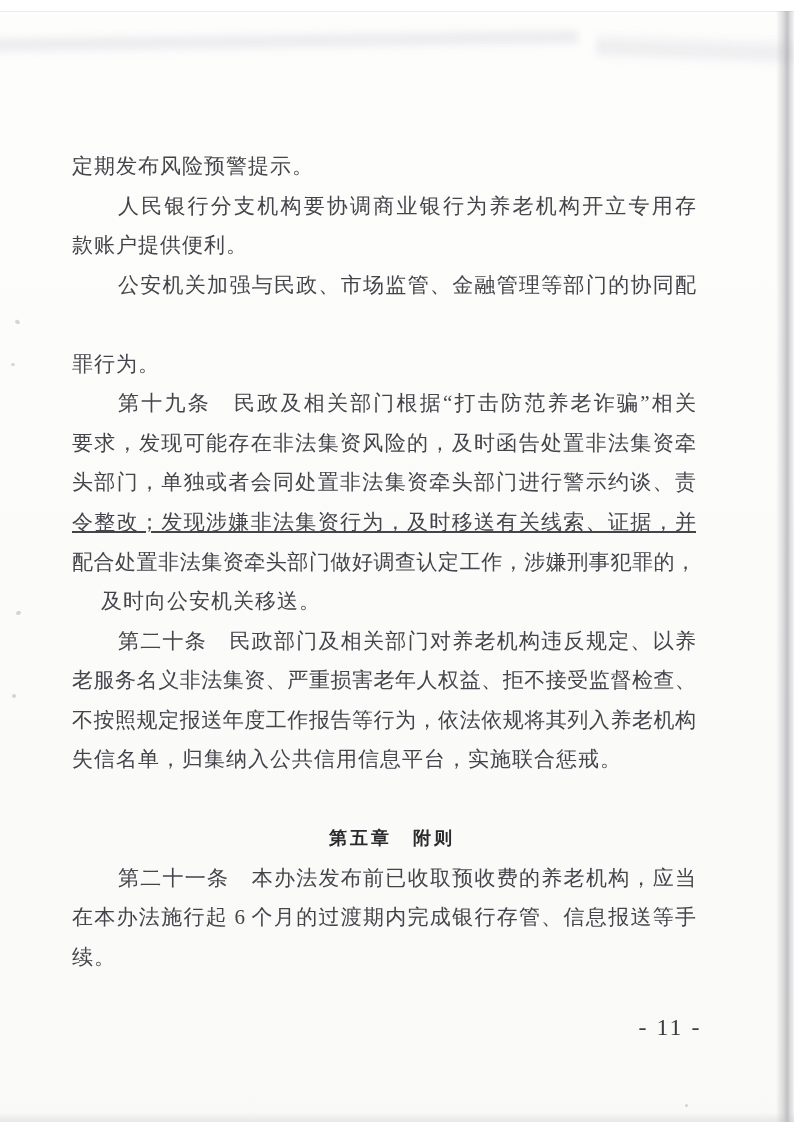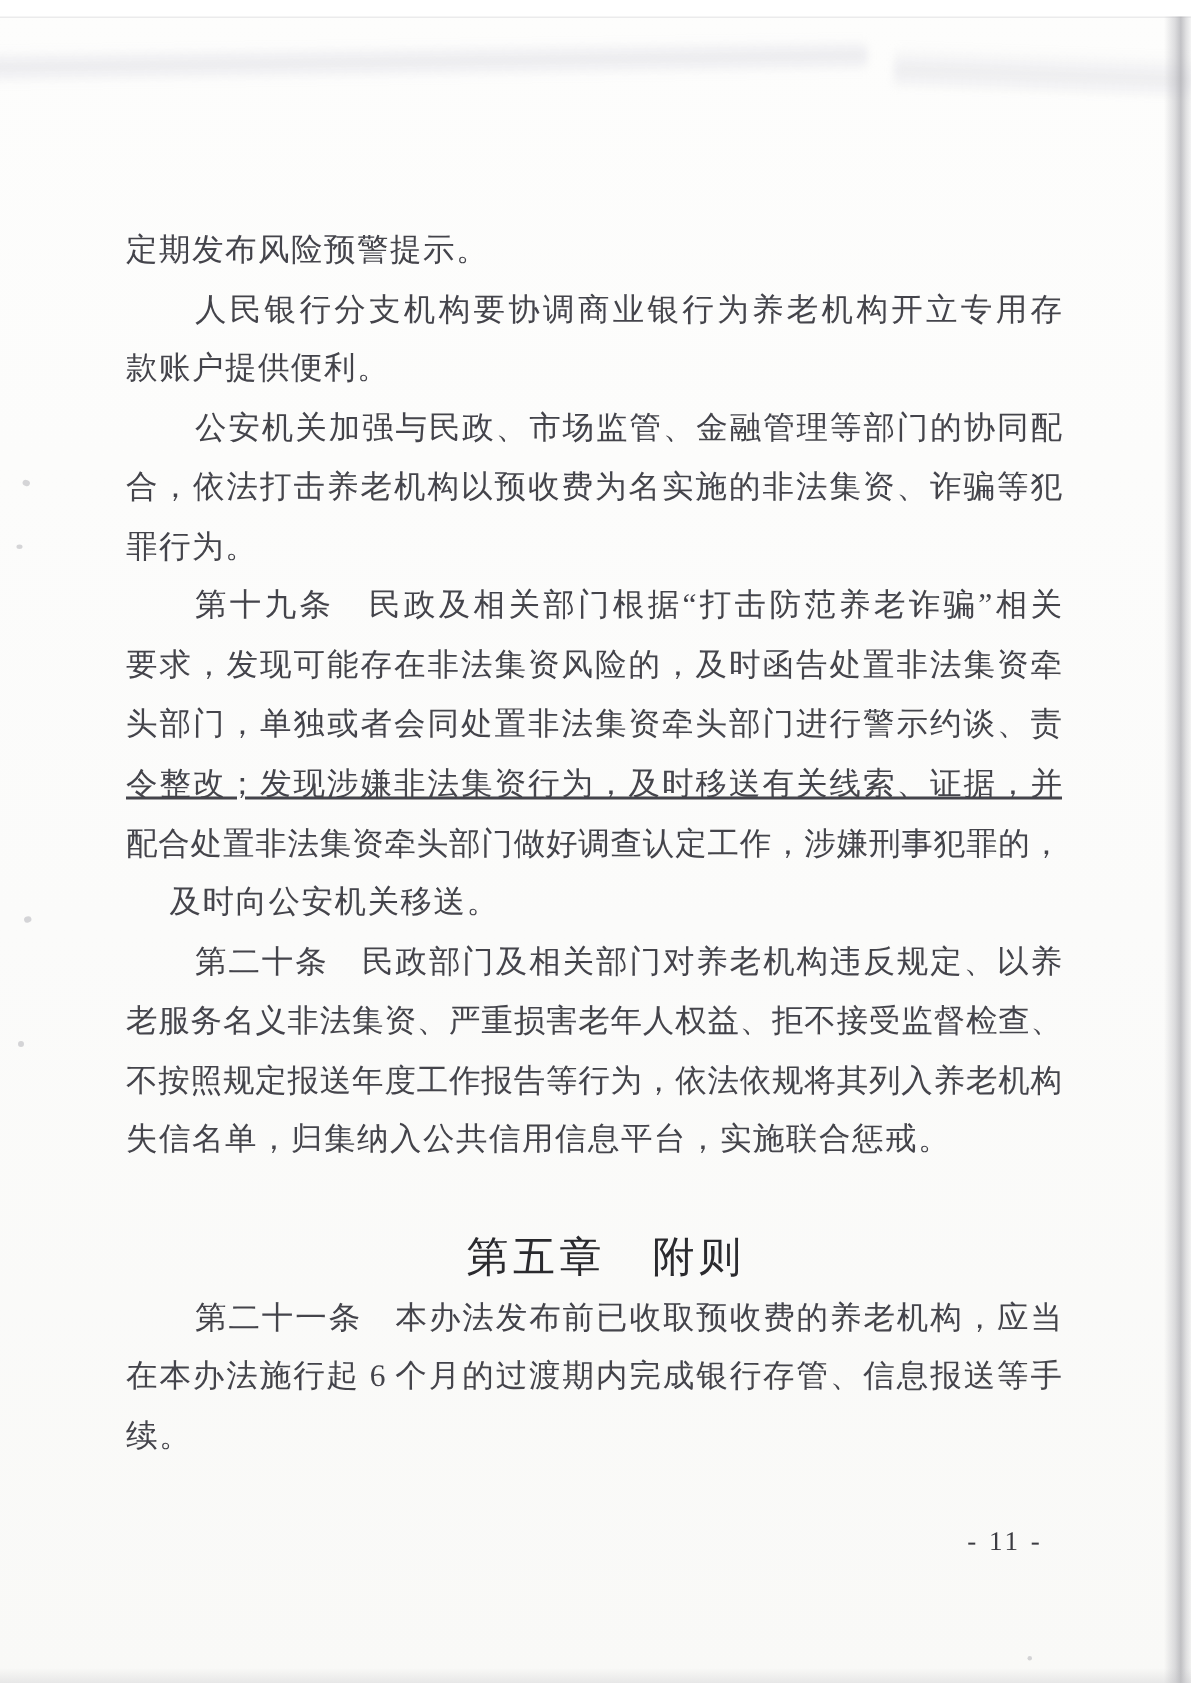--- a/index.html
+++ b/index.html
@@ -54,45 +54,45 @@
     background: #b4b4ba; opacity: 0.55;
   }
   .speck.s1 { left: 15px;  top: 320px;  width: 5px; height: 4px; transform: rotate(25deg); }
   .speck.s2 { left: 11px;  top: 363px;  width: 4px; height: 3px; }
   .speck.s3 { left: 16px;  top: 611px;  width: 5px; height: 4px; transform: rotate(-15deg); }
   .speck.s4 { left: 12px;  top: 694px;  width: 4px; height: 4px; }
   .speck.s5 { left: 685px; top: 1104px; width: 3px; height: 3px; }
 
   
   .text-block {
-    position: absolute; left: 84px; top: 0; width: 624px; height: 816px;
+    position: absolute; left: 72px; top: 0; width: 624px; height: 816px;
   }
   .line {
     position: absolute; left: 0; width: 624px; height: 40px;
     line-height: 40px; font-size: 21px;
     color: #44444b;
     overflow: hidden;
     box-sizing: border-box;
   }
   .line.justify { text-align: justify; text-align-last: justify; }
   .line.plain   { letter-spacing: 1px; }
   .line.indent  { padding-left: 46px; }
   .line.heading {
     font-family: "Liberation Sans", "DejaVu Sans", sans-serif;
-    font-weight: 400; font-size: 28px;
+    font-weight: 700; font-size: 18px;
     text-align: center; text-align-last: center;
     letter-spacing: 3px;
     color: #2a2a2e;
     transform: translateX(8px);
   }
   .page-number {
     position: absolute; left: 618px; top: 1014px; width: 104px; height: 26px;
     line-height: 26px; text-align: center;
     font-family: "Liberation Serif", "DejaVu Serif", serif;
-    font-size: 18px; letter-spacing: 2px;
+    font-size: 24px; letter-spacing: 2px;
     color: #3c3c42;
   }
 </style>
 </head>
 <body>
 
 <div class="scan-page">
   <div class="top-edge"></div>
   <div class="smudge-a"></div>
   <div class="smudge-b"></div>
@@ -102,21 +102,20 @@
   <div class="speck s2"></div>
   <div class="speck s3"></div>
   <div class="speck s4"></div>
   <div class="speck s5"></div>
 
   <div class="text-block" id="lines-host">
       <div class="line plain" style="top: 146px;">定期发布风险预警提示。</div>
       <div class="line plain" style="top: 225.1px;">款账户提供便利。</div>
       <div class="line justify indent" style="top: 185.55px;">人民银行分支机构要协调商业银行为养老机构开立专用存</div>
       <div class="line justify indent" style="top: 264.65px;">公安机关加强与民政、市场监管、金融管理等部门的协同配</div>
-      <div class="line justify" style="top: 304.2px;">合，依法打击养老机构以预收费为名实施的非法集资、诈骗等犯</div>
       <div class="line plain" style="top: 343.75px;">罪行为。</div>
       <div class="line justify indent" style="top: 383.3px;">第十九条　民政及相关部门根据“打击防范养老诈骗”相关</div>
       <div class="line justify" style="top: 422.85px;">要求，发现可能存在非法集资风险的，及时函告处置非法集资牵</div>
       <div class="line justify" style="top: 462.4px;">头部门，单独或者会同处置非法集资牵头部门进行警示约谈、责</div>
       <div class="line justify" style="top: 501.95px; text-decoration: underline;">令整改；发现涉嫌非法集资行为，及时移送有关线索、证据，并</div>
       <div class="line justify" style="top: 541.5px;">配合处置非法集资牵头部门做好调查认定工作，涉嫌刑事犯罪的，</div>
       <div class="line plain" style="top: 581.05px; margin-left: 29px;">及时向公安机关移送。</div>
       <div class="line justify indent" style="top: 620.6px;">第二十条　民政部门及相关部门对养老机构违反规定、以养</div>
       <div class="line justify" style="top: 660.15px;">老服务名义非法集资、严重损害老年人权益、拒不接受监督检查、</div>
       <div class="line justify" style="top: 699.7px;">不按照规定报送年度工作报告等行为，依法依规将其列入养老机构</div>

